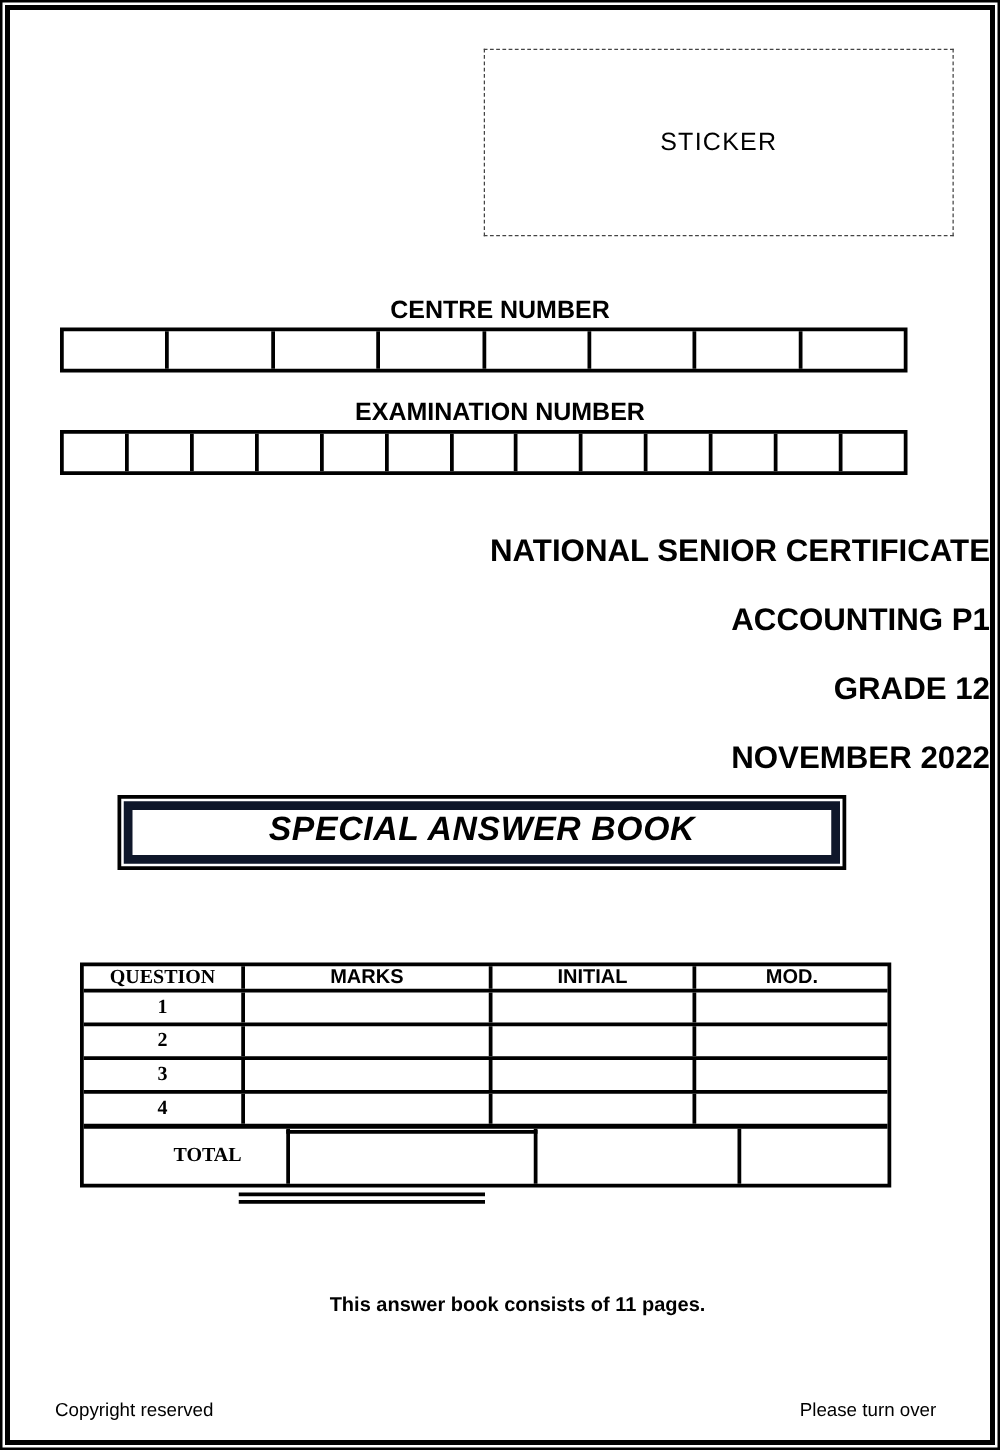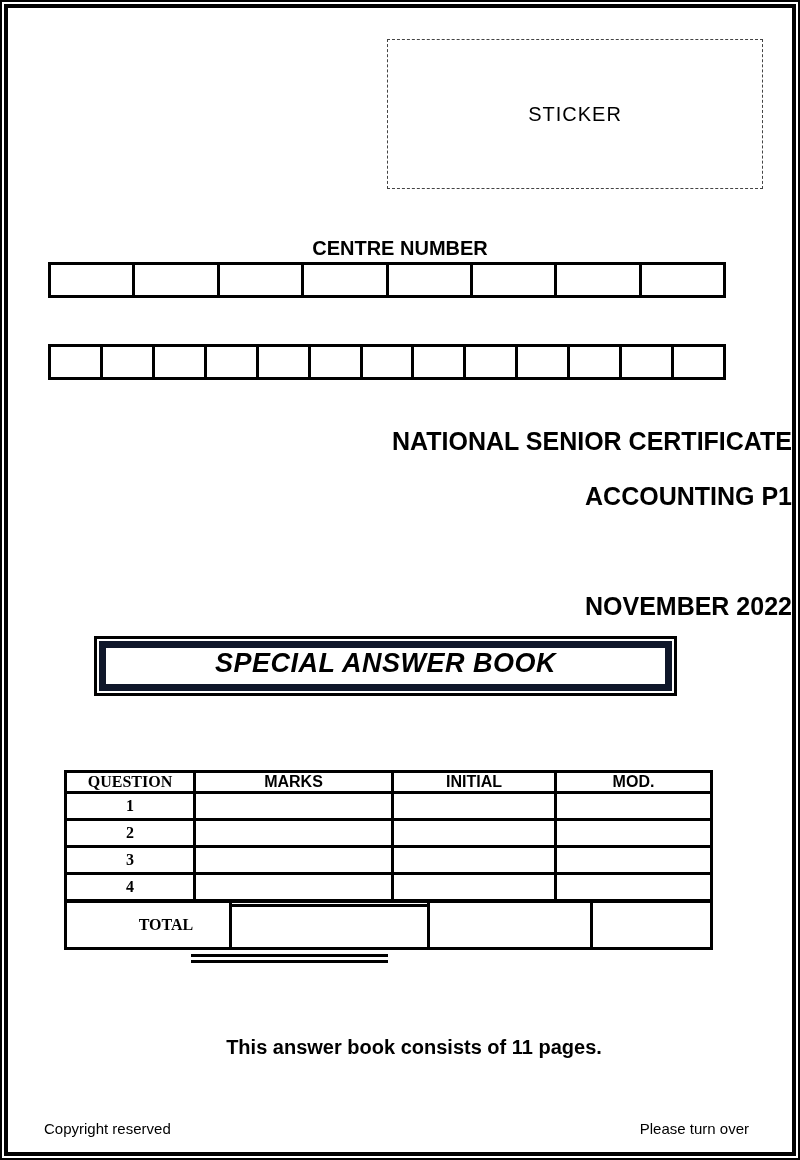--- a/index.html
+++ b/index.html
@@ -87,21 +87,21 @@
 
   
   .double-rule{
     position:absolute;left:183px;top:946px;width:197px;height:9px;
     border-top:3px solid #000;border-bottom:3px solid #000;
   }
 
   
   .page-note{
     position:absolute;left:0;top:1028px;width:100%;text-align:center;
-    font-weight:bold;font-size:20px;padding-left:28px;
+    font-weight:bold;font-size:16px;padding-left:28px;
   }
   .footer{
     position:absolute;left:36px;right:43px;top:1112px;
     display:flex;justify-content:space-between;font-size:15px;
   }
 </style>
 </head>
 <body>
 
 <div class="page">
@@ -116,38 +116,40 @@
         <div></div>
         <div></div>
         <div></div>
         <div></div>
         <div></div>
         <div></div>
         <div></div>
         <div></div>
       </div>
 
+    <div class="grid-label exam-label">EXAMINATION NUMBER</div>
     <div class="numrow exam-row">
         <div></div>
         <div></div>
         <div></div>
         <div></div>
         <div></div>
         <div></div>
         <div></div>
         <div></div>
         <div></div>
         <div></div>
         <div></div>
         <div></div>
         <div></div>
       </div>
 
     <div class="title t1">NATIONAL SENIOR CERTIFICATE</div>
     <div class="title t2">ACCOUNTING P1</div>
+    <div class="title t3">GRADE 12</div>
     <div class="title t4">NOVEMBER 2022</div>
 
     <div class="banner">
       <div class="banner-inner">
         <span>SPECIAL ANSWER BOOK</span>
       </div>
     </div>
 
     <div class="marks-table">
       <div class="trow thead">

